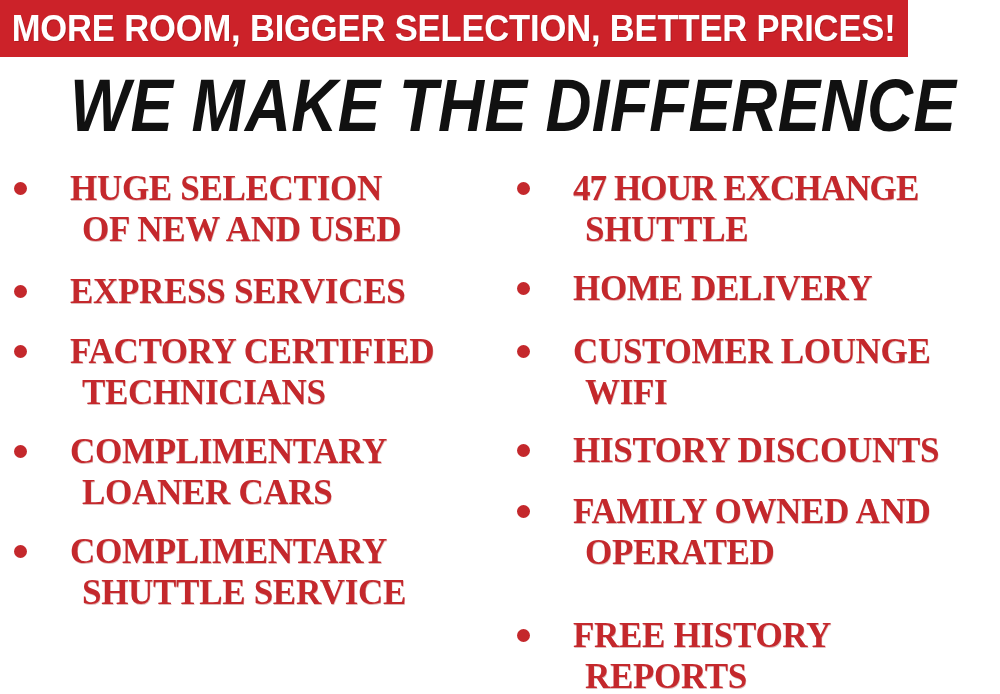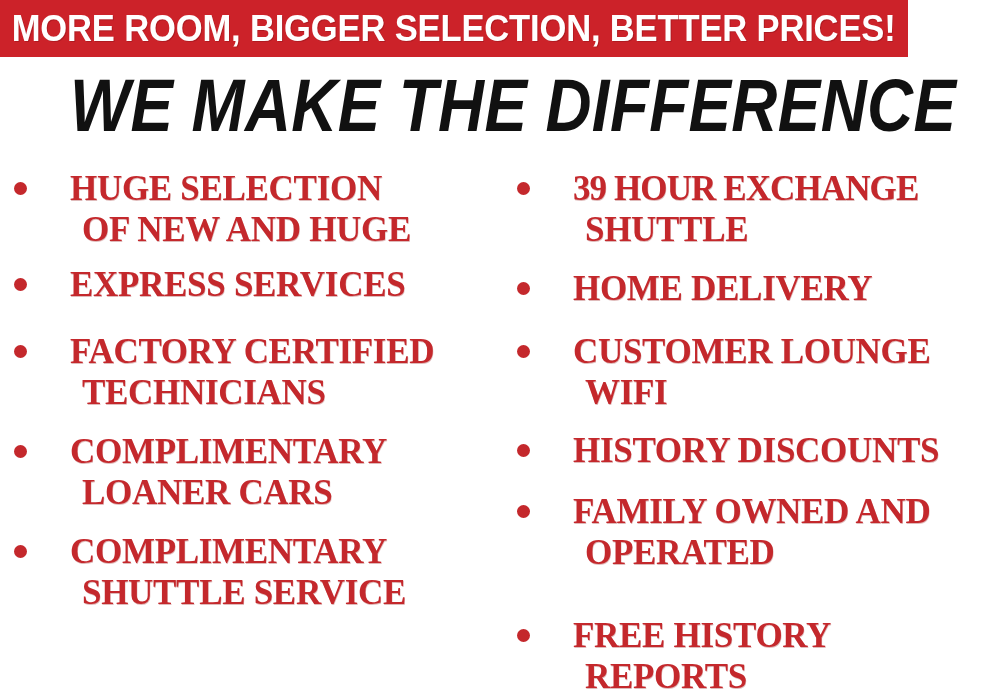--- a/index.html
+++ b/index.html
@@ -111,21 +111,21 @@
     letter-spacing: -0.3px;
     white-space: nowrap;
     text-shadow: 0.5px 0.5px 0 rgba(150, 25, 28, 0.30);
     margin-left: 18px;
   }
   .bullet-line.indent { padding-left: 12px; }
   .bullet-line.tight  { letter-spacing: -0.9px; }
 
   
   .column.left  .bullet-item.i0 { top: 8px; }
-  .column.left  .bullet-item.i1 { top: 104px; text-align: center; }
+  .column.left  .bullet-item.i1 { top: 111px; text-align: center; }
   .column.left  .bullet-item.i2 { top: 171px; }
   .column.left  .bullet-item.i3 { top: 271px; }
   .column.left  .bullet-item.i4 { top: 371px; }
 
   
   .column.right .bullet-item.i0 { top: 8px; }
   .column.right .bullet-item.i1 { top: 108px; }
   .column.right .bullet-item.i2 { top: 171px; }
   .column.right .bullet-item.i3 { top: 270px; }
   .column.right .bullet-item.i4 { top: 331px; }
@@ -141,21 +141,21 @@
   </div>
 
   <div class="headline">WE MAKE THE DIFFERENCE</div>
 
   <div class="columns">
     <div class="column left">
         <div class="bullet-item i0">
           <span class="dot"></span>
           <span class="lines">
             <span class="bullet-line">HUGE SELECTION</span>
-            <span class="bullet-line indent">OF NEW AND HUGE</span>
+            <span class="bullet-line indent">OF NEW AND USED</span>
           </span>
         </div>
         <div class="bullet-item i1">
           <span class="dot"></span>
           <span class="lines">
             <span class="bullet-line">EXPRESS SERVICES</span>
           </span>
         </div>
         <div class="bullet-item i2">
           <span class="dot"></span>
@@ -176,21 +176,21 @@
           <span class="lines">
             <span class="bullet-line">COMPLIMENTARY</span>
             <span class="bullet-line indent">SHUTTLE SERVICE</span>
           </span>
         </div>
       </div>
     <div class="column right">
         <div class="bullet-item i0">
           <span class="dot"></span>
           <span class="lines">
-            <span class="bullet-line tight">39 HOUR EXCHANGE</span>
+            <span class="bullet-line tight">47 HOUR EXCHANGE</span>
             <span class="bullet-line indent">SHUTTLE</span>
           </span>
         </div>
         <div class="bullet-item i1">
           <span class="dot"></span>
           <span class="lines">
             <span class="bullet-line">HOME DELIVERY</span>
           </span>
         </div>
         <div class="bullet-item i2">

